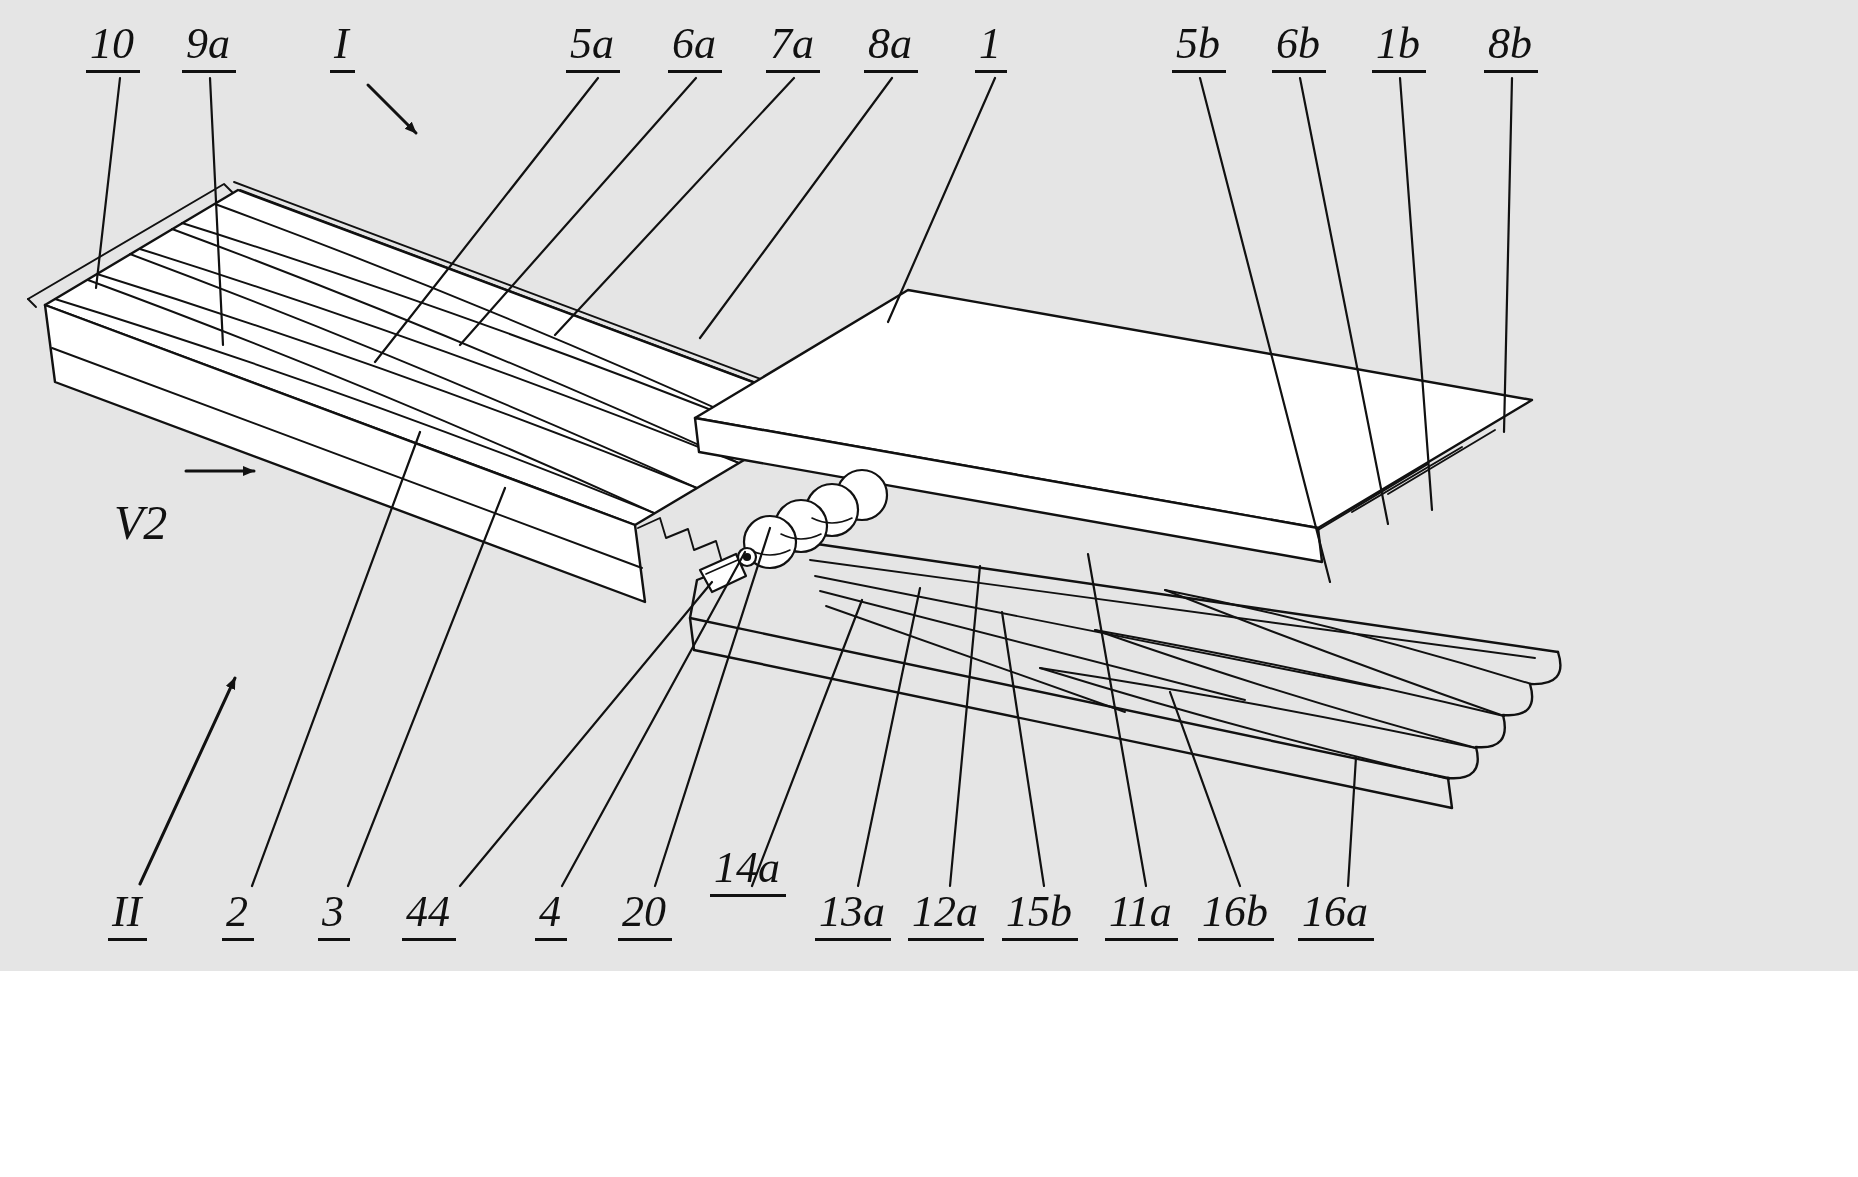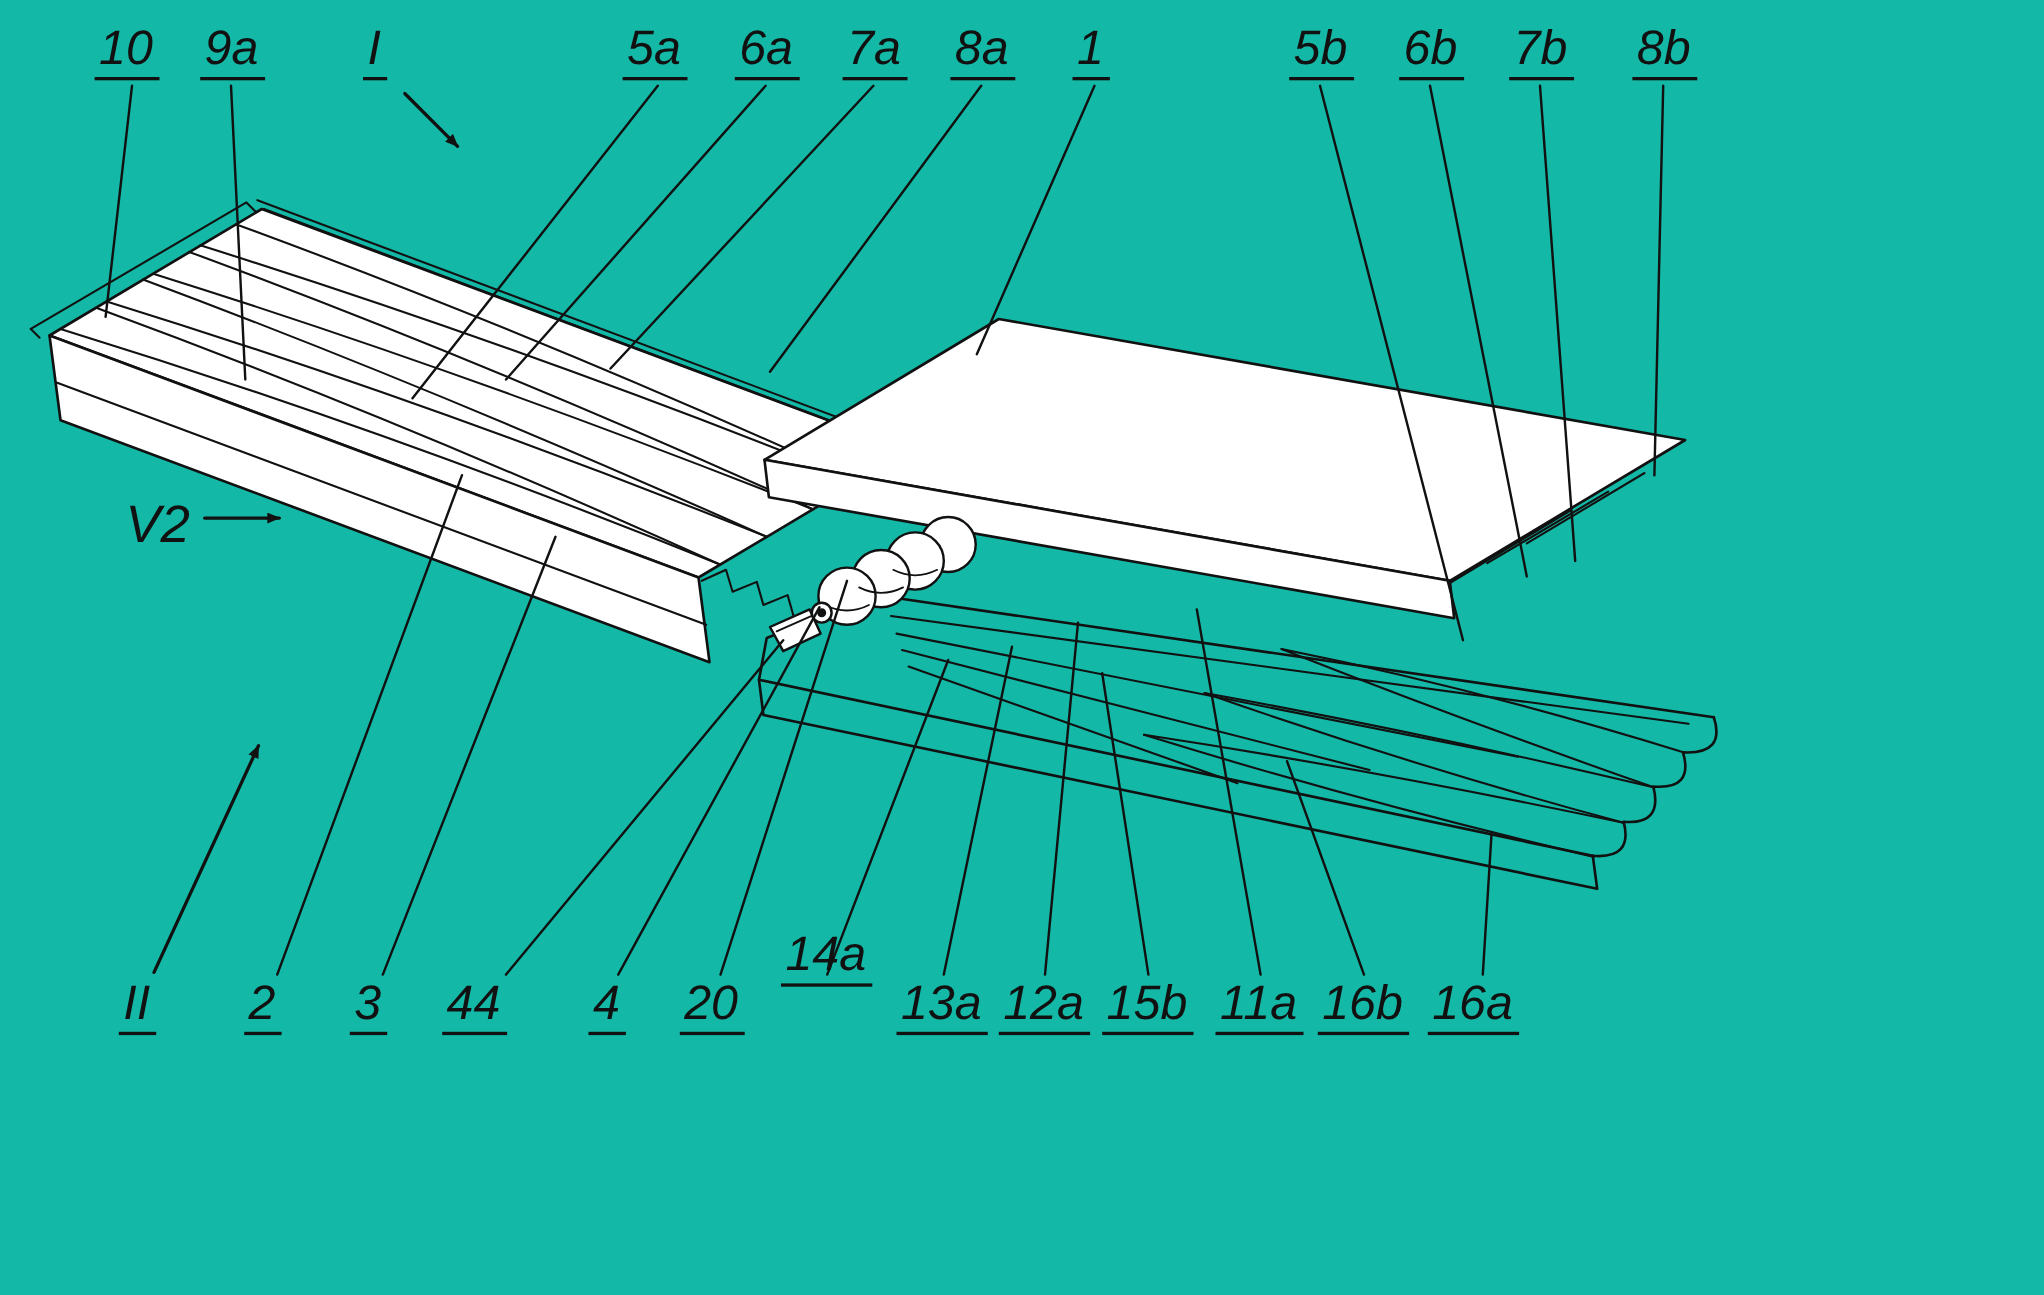--- a/index.html
+++ b/index.html
@@ -1,36 +1,36 @@
 <!DOCTYPE html>
 <html><head>
 <meta charset="utf-8">
 <style>
   html, body { margin: 0; padding: 0; background: #ffffff; }
   .stage {
     position: relative;
     width: 1858px;
-    height: 1177px;
-    background: #14b8a6;
-    font-family: Liberation Sans, sans-serif;
+    height: 971px;
+    background: #e5e5e5;
+    font-family: Liberation Serif, serif;
     overflow: hidden;
   }
   .stage svg { position: absolute; left: 0; top: 0; }
   .label {
     position: absolute;
     font-style: italic;
     font-size: 44px;
     line-height: 1.1;
     color: #111;
     padding: 0 6px 2px 4px;
     white-space: nowrap;
     user-select: none;
   }
   .label.u { border-bottom: 3px solid #111; }
-  .label.big { font-size: 48px; font-weight: 500; }
+  .label.big { font-size: 48px; font-weight: 500; margin-top: 45px; }
 </style>
 </head>
 <body>
 
 <div class="stage">
 
   <svg width="1858" height="1177" viewBox="0 0 1858 1177">
     <defs>
       <marker id="arrow" markerWidth="14" markerHeight="12" refX="11" refY="5" orient="auto" markerUnits="userSpaceOnUse">
         <path d="M0,0 L12,5 L0,10 Z" fill="#111"></path>
@@ -155,21 +155,21 @@
   <div class="label u" style="left:86px;  top:20px">10</div>
   <div class="label u" style="left:182px; top:20px">9a</div>
   <div class="label u" style="left:330px; top:20px">I</div>
   <div class="label u" style="left:566px; top:20px">5a</div>
   <div class="label u" style="left:668px; top:20px">6a</div>
   <div class="label u" style="left:766px; top:20px">7a</div>
   <div class="label u" style="left:864px; top:20px">8a</div>
   <div class="label u" style="left:975px; top:20px">1</div>
   <div class="label u" style="left:1172px;top:20px">5b</div>
   <div class="label u" style="left:1272px;top:20px">6b</div>
-  <div class="label u" style="left:1372px;top:20px">7b</div>
+  <div class="label u" style="left:1372px;top:20px">1b</div>
   <div class="label u" style="left:1484px;top:20px">8b</div>
 
   <div class="label big" style="left:110px;top:452px">V2</div>
 
   <div class="label u" style="left:108px; top:888px">II</div>
   <div class="label u" style="left:222px; top:888px">2</div>
   <div class="label u" style="left:318px; top:888px">3</div>
   <div class="label u" style="left:402px; top:888px">44</div>
   <div class="label u" style="left:535px; top:888px">4</div>
   <div class="label u" style="left:618px; top:888px">20</div>

